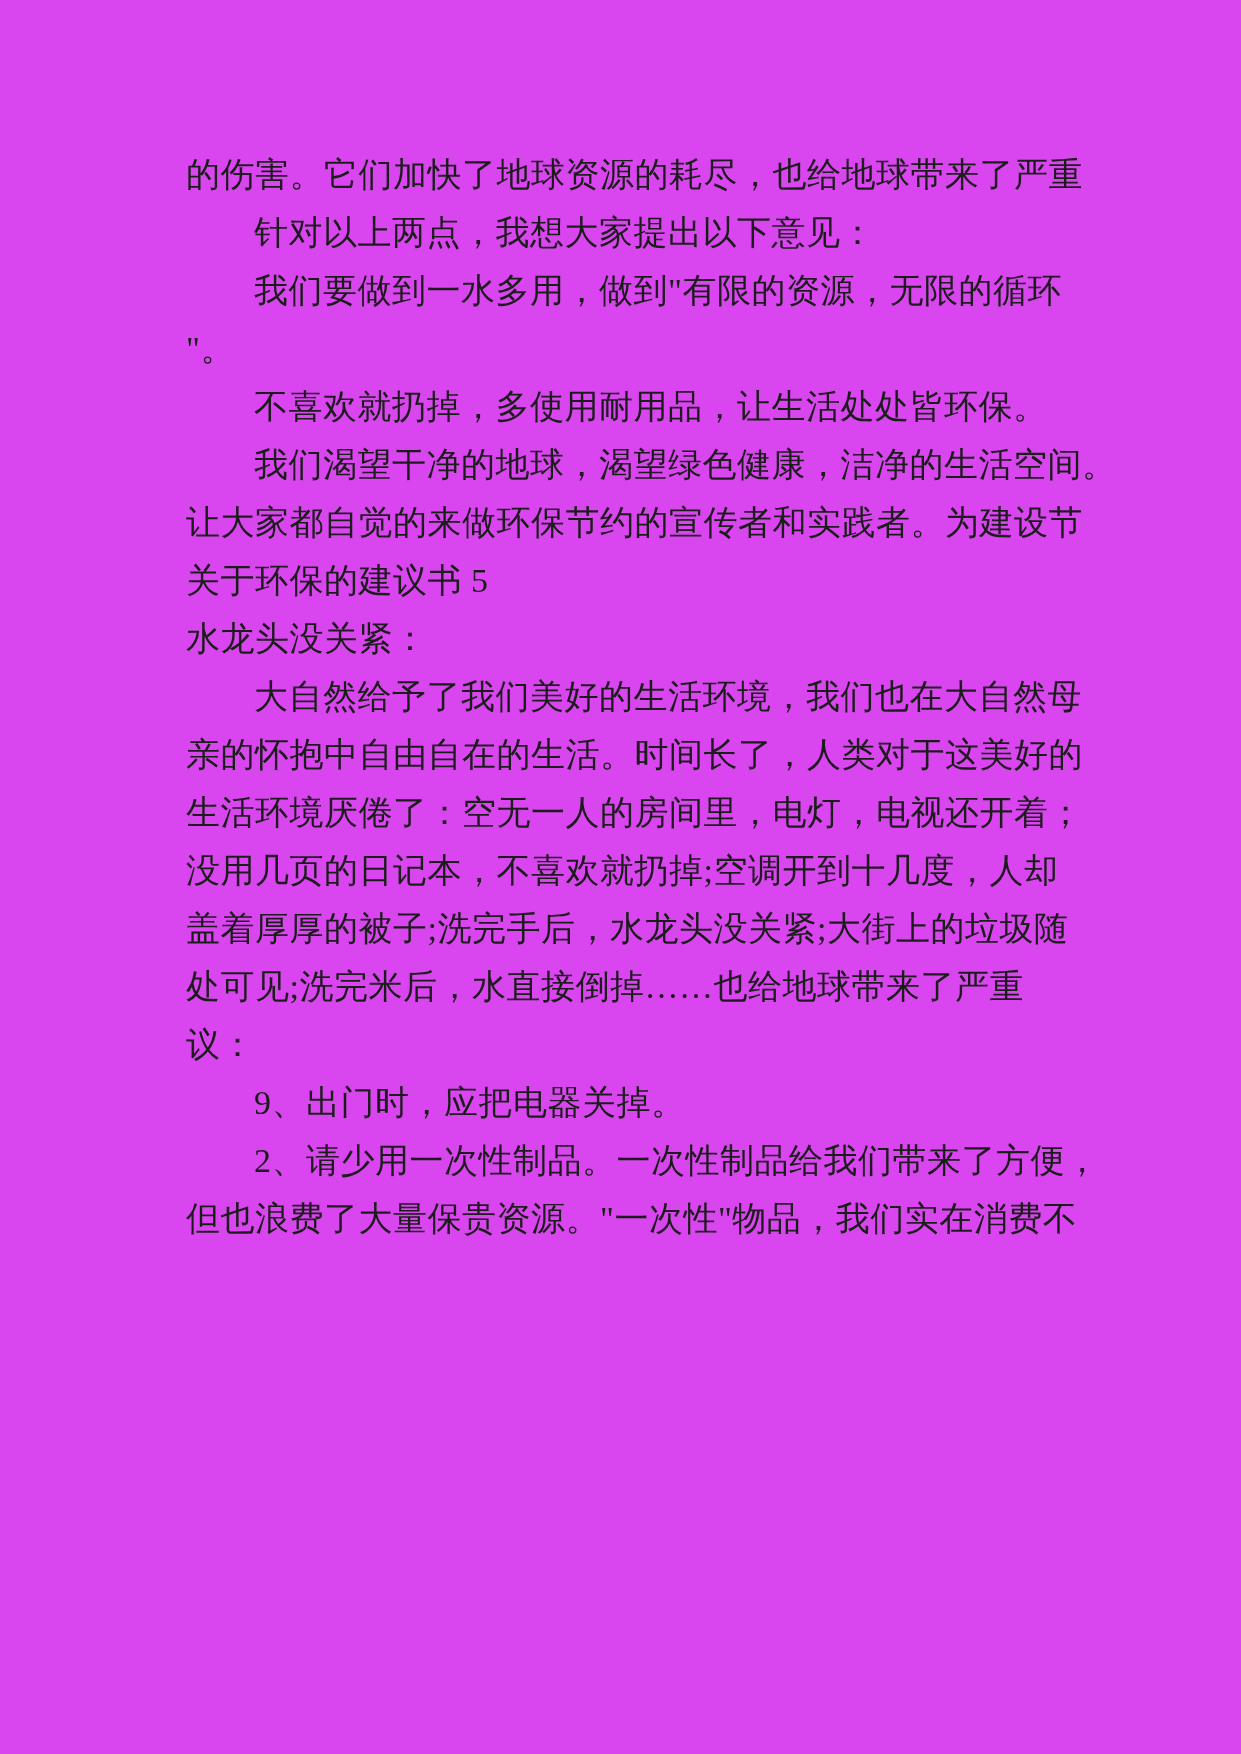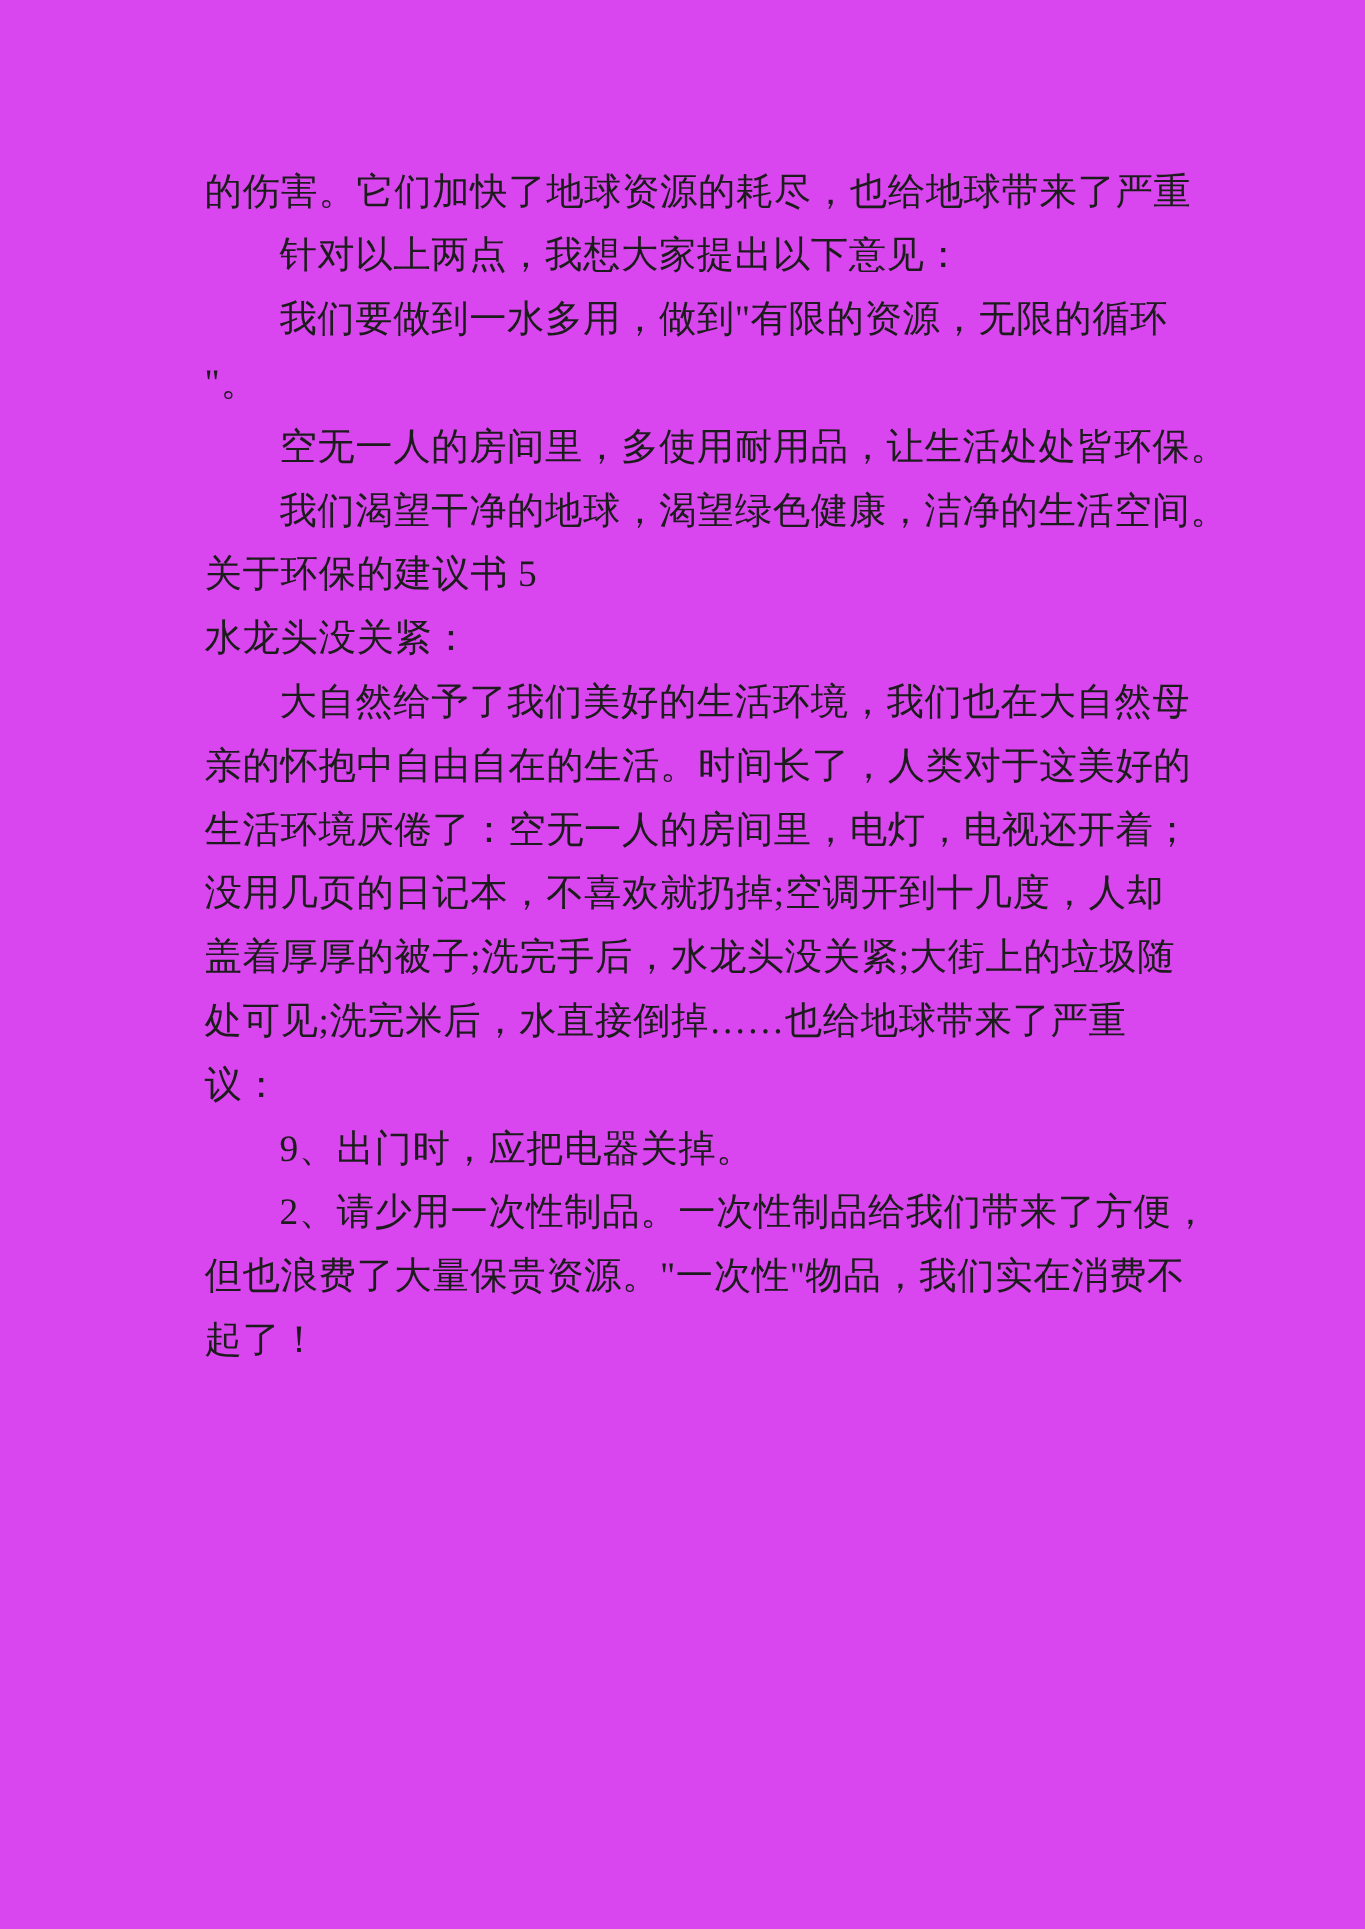--- a/index.html
+++ b/index.html
@@ -41,29 +41,29 @@
 </style>
 </head>
 <body>
 
 <div class="page">
   <div class="text-block">
       <div class="line">的伤害。它们加快了地球资源的耗尽，也给地球带来了严重</div>
       <div class="line indent">针对以上两点，我想大家提出以下意见：</div>
       <div class="line indent">我们要做到一水多用，做到"有限的资源，无限的循环</div>
       <div class="line">"。</div>
-      <div class="line indent">空无一人的房间里，多使用耐用品，让生活处处皆环保。</div>
+      <div class="line indent">不喜欢就扔掉，多使用耐用品，让生活处处皆环保。</div>
       <div class="line indent">我们渴望干净的地球，渴望绿色健康，洁净的生活空间。</div>
+      <div class="line">让大家都自觉的来做环保节约的宣传者和实践者。为建设节</div>
       <div class="line">关于环保的建议书 5</div>
       <div class="line">水龙头没关紧：</div>
       <div class="line indent">大自然给予了我们美好的生活环境，我们也在大自然母</div>
       <div class="line">亲的怀抱中自由自在的生活。时间长了，人类对于这美好的</div>
       <div class="line">生活环境厌倦了：空无一人的房间里，电灯，电视还开着；</div>
       <div class="line">没用几页的日记本，不喜欢就扔掉;空调开到十几度，人却</div>
       <div class="line">盖着厚厚的被子;洗完手后，水龙头没关紧;大街上的垃圾随</div>
       <div class="line">处可见;洗完米后，水直接倒掉……也给地球带来了严重</div>
       <div class="line">议：</div>
       <div class="line indent">9、出门时，应把电器关掉。</div>
       <div class="line indent">2、请少用一次性制品。一次性制品给我们带来了方便，</div>
       <div class="line">但也浪费了大量保贵资源。"一次性"物品，我们实在消费不</div>
-      <div class="line">起了！</div>
     </div>
 </div>
 
 </body></html>

